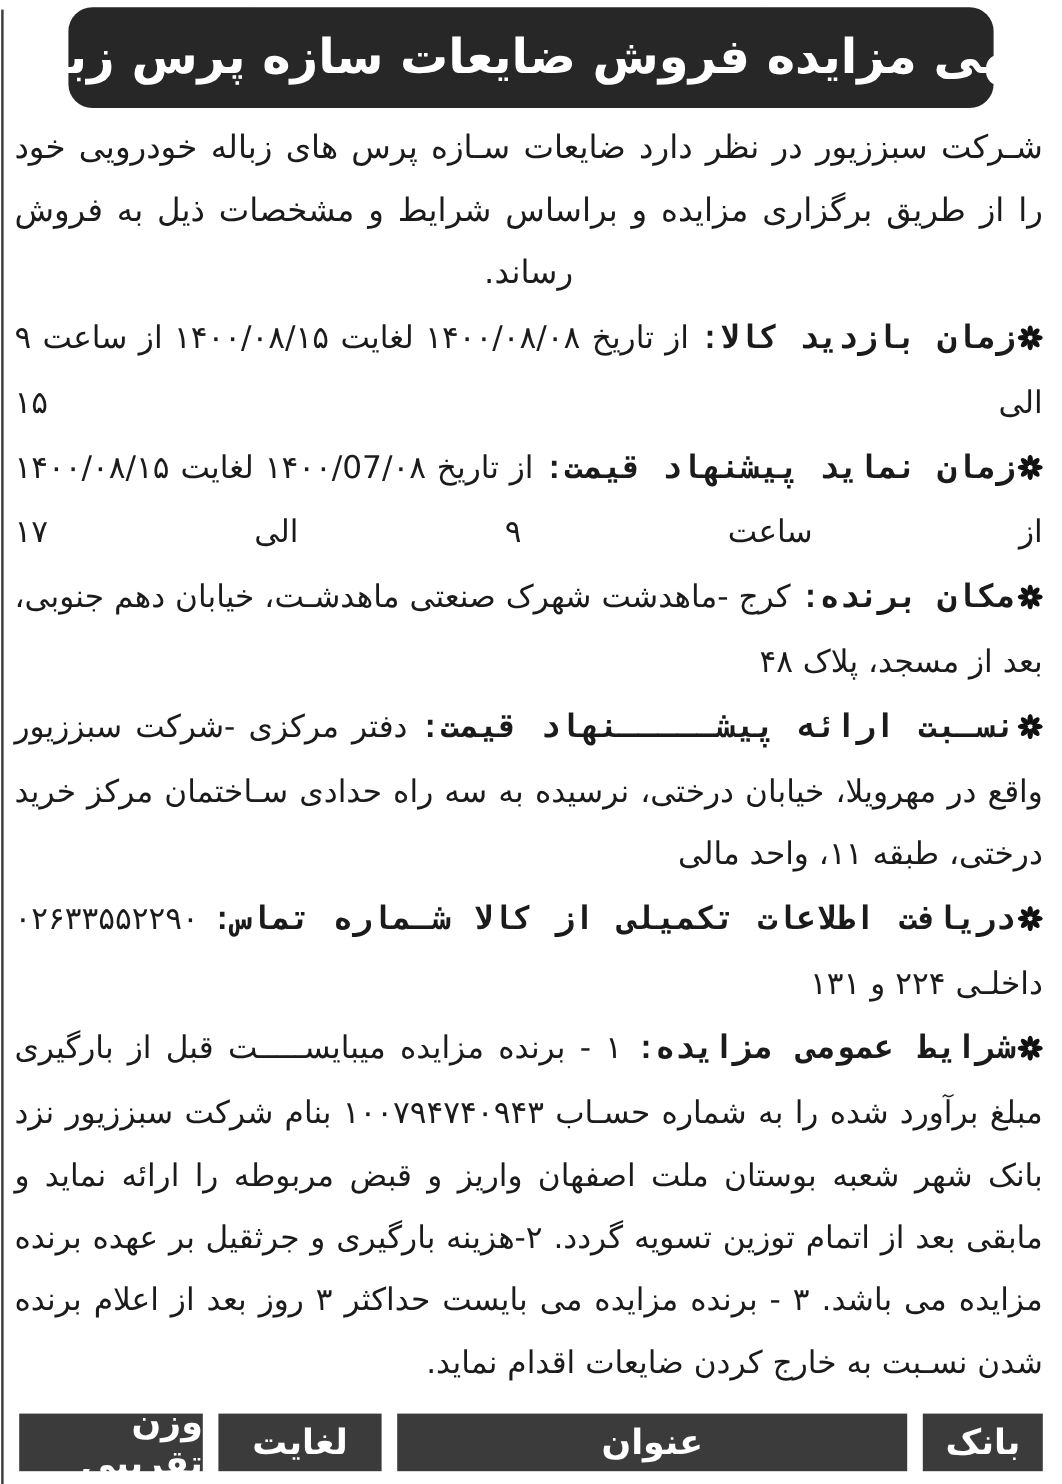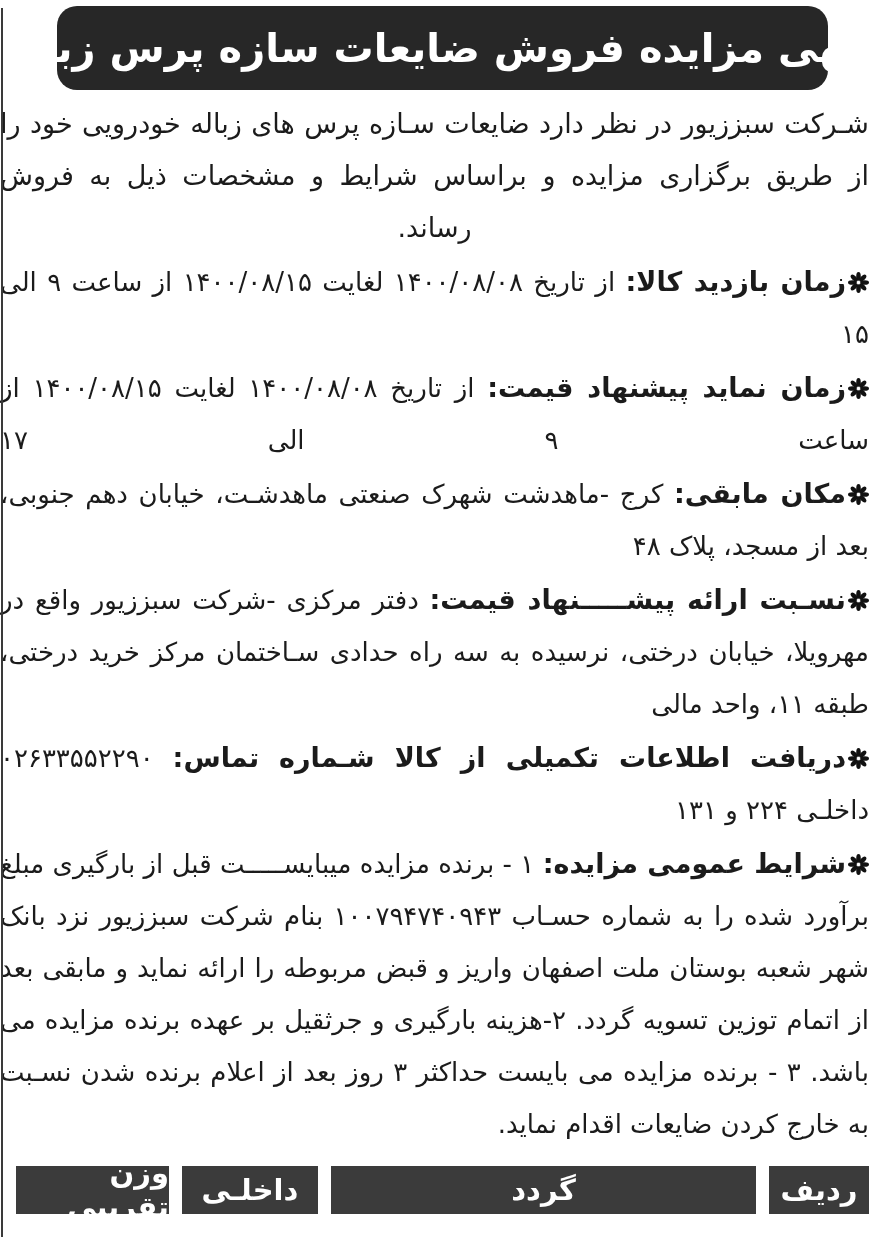--- a/index.html
+++ b/index.html
@@ -25,37 +25,38 @@
   }
   .ad-header .title{
     color:#ffffff;
     font-size:40px;
     font-weight:bold;
     direction:rtl;
     white-space:nowrap;
     letter-spacing:0;
   }
   .body-text{
-    padding:8px 16px 0 0;
+    padding:8px 16px 0 12px;
   }
   p.para{
     direction:rtl;
     text-align:justify;
     font-size:26px;
     line-height:52px;
     margin:0 0 2px 0;
   }
   p.intro{
     text-align-last:center;
     font-size:27px;
   }
   p.stretch{ text-align-last:justify; }
   .lbl{
     font-weight:bold;
     font-size:27px;
+    font-family:Liberation Mono, monospace;
   }
   .ast{
     display:inline-block;
     width:21px;height:21px;
     vertical-align:-2px;
     margin-left:2px;
   }
   .spec-table{
     margin:16px 16px 0 16px;
     direction:rtl;
@@ -105,34 +106,34 @@
           <g fill="#111">
             <ellipse cx="12" cy="5" rx="2.6" ry="5"></ellipse>
             <ellipse cx="12" cy="5" rx="2.6" ry="5" transform="rotate(45 12 12)"></ellipse>
             <ellipse cx="12" cy="5" rx="2.6" ry="5" transform="rotate(90 12 12)"></ellipse>
             <ellipse cx="12" cy="5" rx="2.6" ry="5" transform="rotate(135 12 12)"></ellipse>
             <ellipse cx="12" cy="5" rx="2.6" ry="5" transform="rotate(180 12 12)"></ellipse>
             <ellipse cx="12" cy="5" rx="2.6" ry="5" transform="rotate(225 12 12)"></ellipse>
             <ellipse cx="12" cy="5" rx="2.6" ry="5" transform="rotate(270 12 12)"></ellipse>
             <ellipse cx="12" cy="5" rx="2.6" ry="5" transform="rotate(315 12 12)"></ellipse>
           </g>
-        </svg><span class="lbl">زمان نماید پیشنهاد قیمت:</span> <span>از تاریخ ۱۴۰۰/۰۸/۰۸ لغایت ۱۴۰۰/۰۸/۱۵ از ساعت ۹ الی ۱۷</span></p>
+        </svg><span class="lbl">زمان نماید پیشنهاد قیمت:</span> <span>از تاریخ ۱۴۰۰/07/۰۸ لغایت ۱۴۰۰/۰۸/۱۵ از ساعت ۹ الی ۱۷</span></p>
 
     <p class="para"><svg class="ast" viewBox="0 0 24 24">
           <g fill="#111">
             <ellipse cx="12" cy="5" rx="2.6" ry="5"></ellipse>
             <ellipse cx="12" cy="5" rx="2.6" ry="5" transform="rotate(45 12 12)"></ellipse>
             <ellipse cx="12" cy="5" rx="2.6" ry="5" transform="rotate(90 12 12)"></ellipse>
             <ellipse cx="12" cy="5" rx="2.6" ry="5" transform="rotate(135 12 12)"></ellipse>
             <ellipse cx="12" cy="5" rx="2.6" ry="5" transform="rotate(180 12 12)"></ellipse>
             <ellipse cx="12" cy="5" rx="2.6" ry="5" transform="rotate(225 12 12)"></ellipse>
             <ellipse cx="12" cy="5" rx="2.6" ry="5" transform="rotate(270 12 12)"></ellipse>
             <ellipse cx="12" cy="5" rx="2.6" ry="5" transform="rotate(315 12 12)"></ellipse>
           </g>
-        </svg><span class="lbl">مکان مابقی:</span> <span>کرج -ماهدشت شهرک صنعتی ماهدشـت، خیابان دهم جنوبی، بعد از مسجد، پلاک ۴۸</span></p>
+        </svg><span class="lbl">مکان برنده:</span> <span>کرج -ماهدشت شهرک صنعتی ماهدشـت، خیابان دهم جنوبی، بعد از مسجد، پلاک ۴۸</span></p>
 
     <p class="para"><svg class="ast" viewBox="0 0 24 24">
           <g fill="#111">
             <ellipse cx="12" cy="5" rx="2.6" ry="5"></ellipse>
             <ellipse cx="12" cy="5" rx="2.6" ry="5" transform="rotate(45 12 12)"></ellipse>
             <ellipse cx="12" cy="5" rx="2.6" ry="5" transform="rotate(90 12 12)"></ellipse>
             <ellipse cx="12" cy="5" rx="2.6" ry="5" transform="rotate(135 12 12)"></ellipse>
             <ellipse cx="12" cy="5" rx="2.6" ry="5" transform="rotate(180 12 12)"></ellipse>
             <ellipse cx="12" cy="5" rx="2.6" ry="5" transform="rotate(225 12 12)"></ellipse>
             <ellipse cx="12" cy="5" rx="2.6" ry="5" transform="rotate(270 12 12)"></ellipse>
@@ -162,19 +163,19 @@
             <ellipse cx="12" cy="5" rx="2.6" ry="5" transform="rotate(180 12 12)"></ellipse>
             <ellipse cx="12" cy="5" rx="2.6" ry="5" transform="rotate(225 12 12)"></ellipse>
             <ellipse cx="12" cy="5" rx="2.6" ry="5" transform="rotate(270 12 12)"></ellipse>
             <ellipse cx="12" cy="5" rx="2.6" ry="5" transform="rotate(315 12 12)"></ellipse>
           </g>
         </svg><span class="lbl">شرایط عمومی مزایده:</span> <span>۱ - برنده مزایده میبایســـــت قبل از بارگیری مبلغ برآورد شده را به شماره حسـاب ۱۰۰۷۹۴۷۴۰۹۴۳ بنام شرکت سبززیور نزد بانک شهر شعبه بوستان ملت اصفهان واریز و قبض مربوطه را ارائه نماید و مابقی بعد از اتمام توزین تسویه گردد. ۲-هزینه بارگیری و جرثقیل بر عهده برنده مزایده می باشد. ۳ - برنده مزایده می بایست حداکثر ۳ روز بعد از اعلام برنده شدن نسـبت به خارج کردن ضایعات اقدام نماید.</span></p>
 
   </div>
 
   <div class="spec-table">
-    <div class="th">ردیف</div>
-    <div class="th">گردد</div>
-    <div class="th">داخلـی</div>
+    <div class="th">بانک</div>
+    <div class="th">عنوان</div>
+    <div class="th">لغایت</div>
     <div class="th">وزن تقریبی</div>
 
   </div>
 </div>
 
 </body></html>

